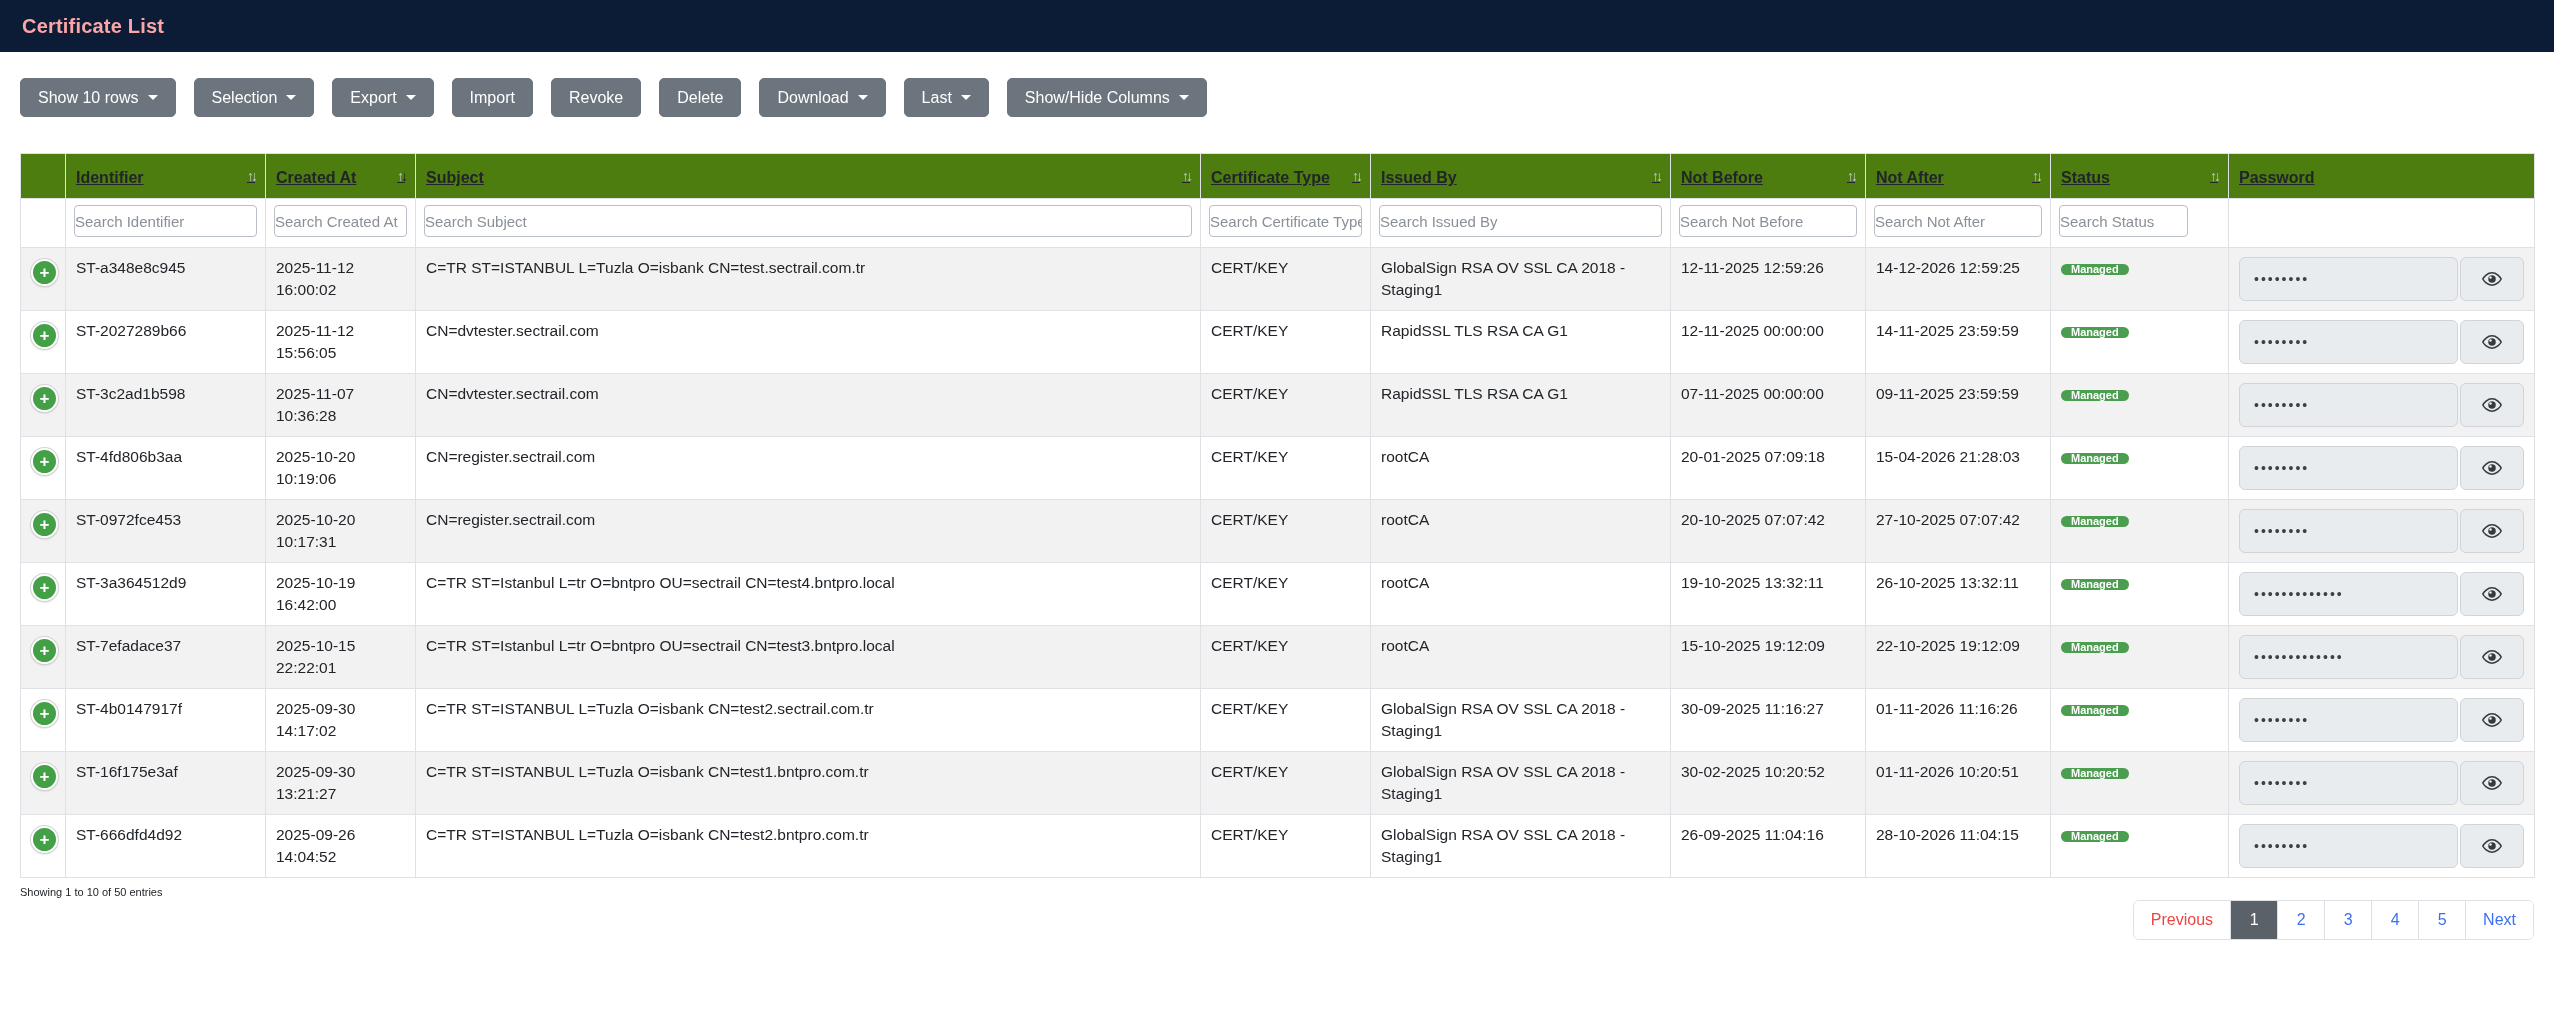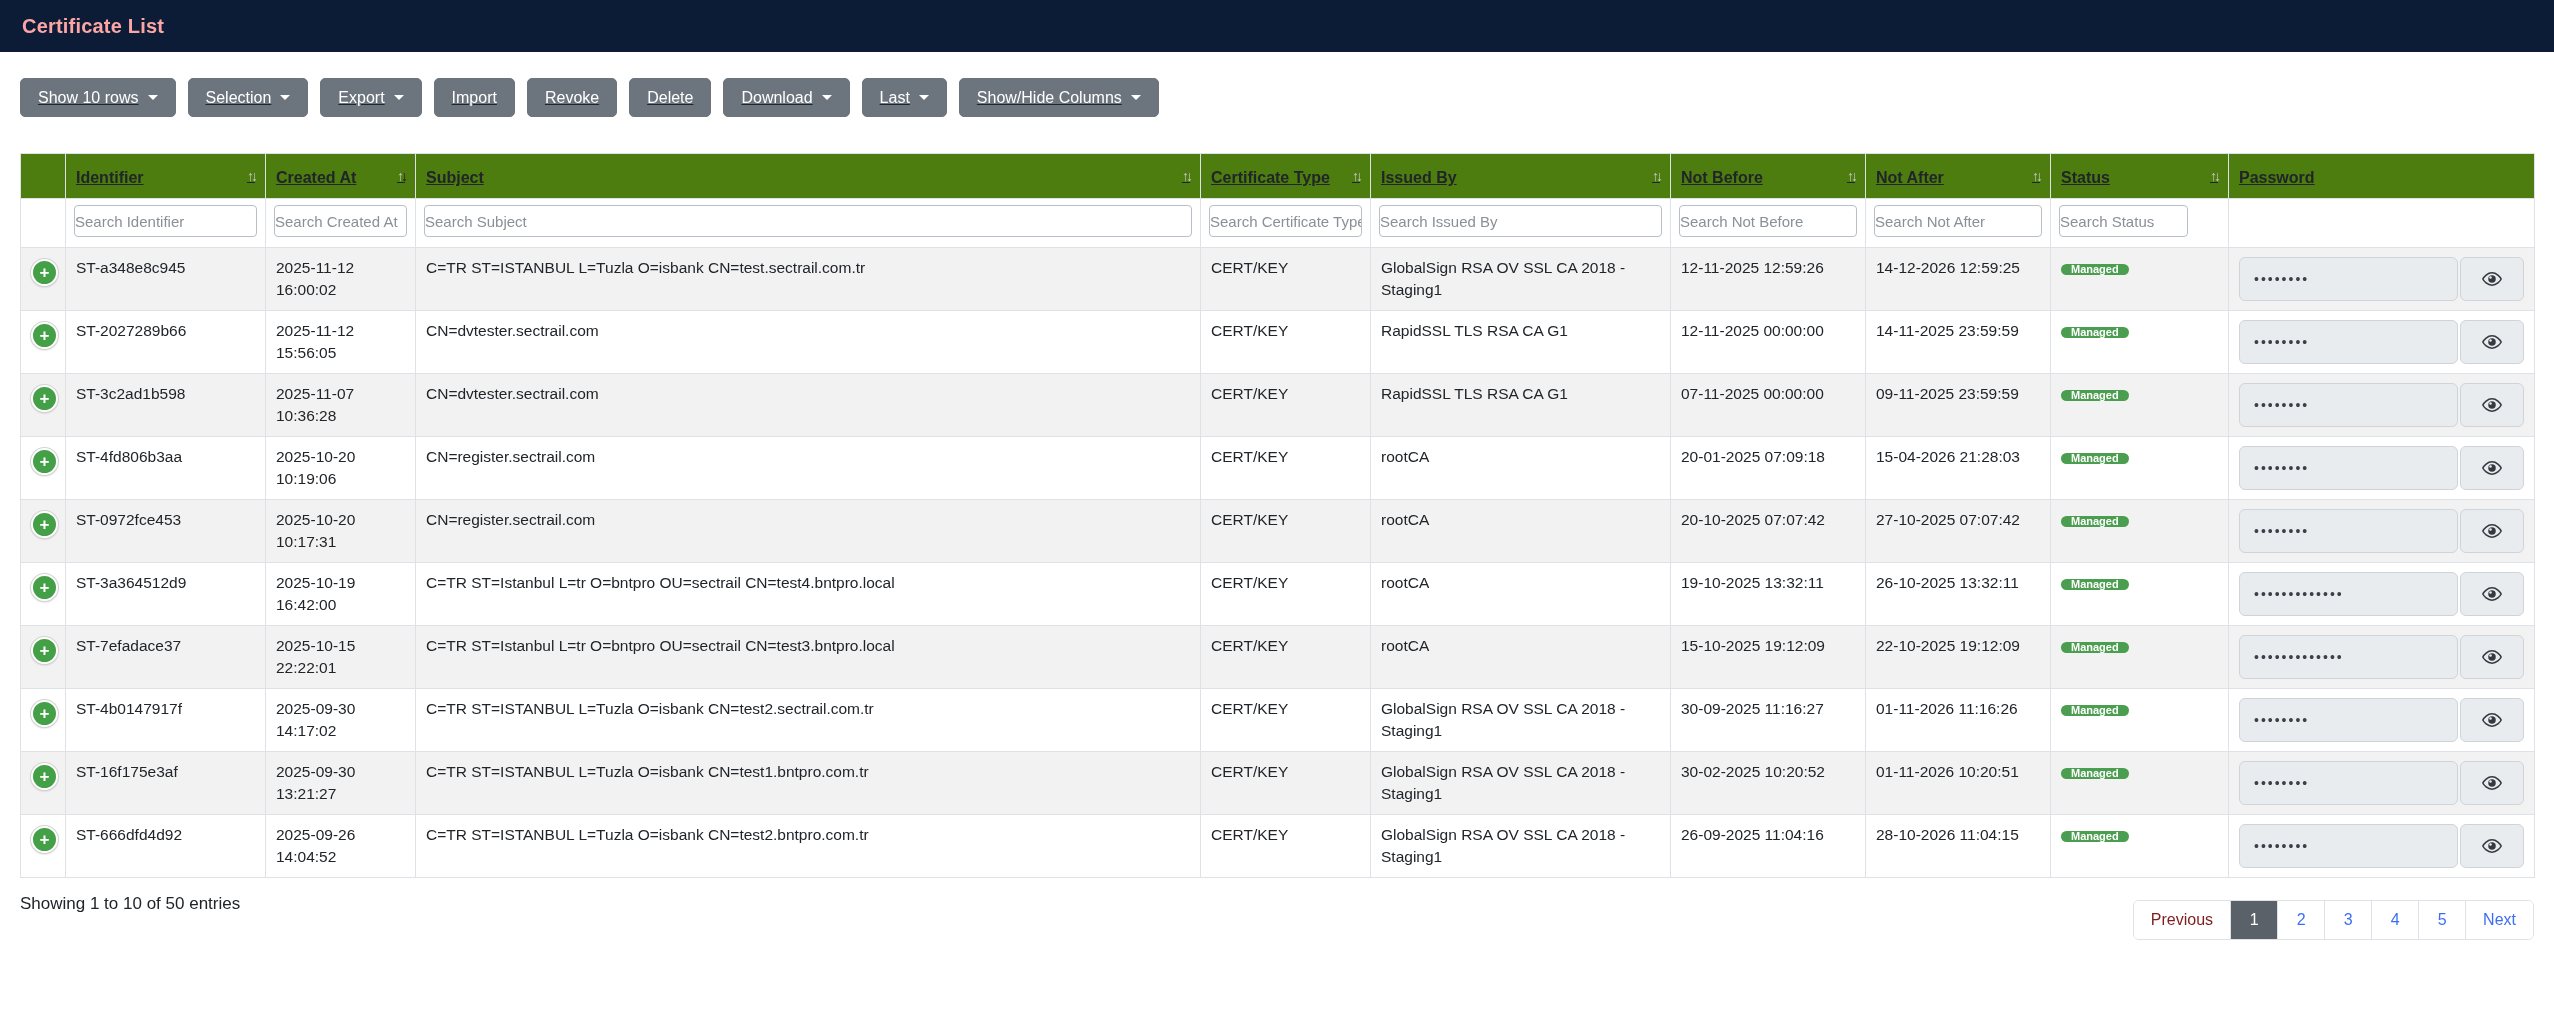--- a/index.html
+++ b/index.html
@@ -12,21 +12,21 @@
   html,body{margin:0;padding:0;}
   body{
     width:2554px; min-height:1012px; background:#fff; color:var(--text);
     font-family:"Liberation Sans","DejaVu Sans",sans-serif; font-size:15.5px;
   }
   
   .appbar{height:52px;background:var(--header-bg);display:flex;align-items:center;padding:0 22px;}
   .appbar h1{color:#fca5a5;font-size:20px;font-weight:bold;margin:0;letter-spacing:.2px;}
   
   .content{padding:0 20px;}
-  .toolbar{display:flex;gap:12px;margin:26px 0 36px;text-decoration:underline;}
+  .toolbar{display:flex;gap:18px;margin:26px 0 36px;}
   .tb-btn{
     background:var(--btn-bg);border:1px solid var(--btn-bg-border);color:#fff;
     font-family:inherit;font-size:16px;padding:9px 17px;border-radius:5px;cursor:pointer;
     display:inline-flex;align-items:center;line-height:1.2;white-space:nowrap;
   }
   .caret{display:inline-block;width:0;height:0;margin-left:9px;vertical-align:middle;
     border-left:5px solid transparent;border-right:5px solid transparent;border-top:5px solid #fff;}
   
   table.ct{border-collapse:collapse;table-layout:fixed;width:2514px;border:1px solid var(--border);}
   table.ct th,table.ct td{border:1px solid var(--border);vertical-align:top;text-align:left;}
@@ -62,30 +62,30 @@
     flex:1;min-width:0;height:44px;background:var(--field-bg);border:1px solid #ced4da;
     border-radius:6px;padding:0 14px;font-family:inherit;font-size:14px;letter-spacing:2px;
     color:#3a4148;
   }
   .eye-btn{
     width:64px;height:44px;background:var(--field-bg);border:1px solid #ced4da;border-radius:6px;
     display:flex;align-items:center;justify-content:center;cursor:pointer;padding:0;
   }
   
   .footer{display:flex;justify-content:space-between;align-items:flex-start;padding:0 20px;}
-  .showing{margin-top:16px;font-size:17px;}
+  .showing{margin-top:8px;font-size:11px;}
   .pagination{display:flex;list-style:none;margin:22px 0 0;padding:0;border-radius:6px;overflow:hidden;
     border:1px solid var(--border);}
   .page-item{border-left:1px solid var(--border);}
   .page-item:first-child{border-left:none;}
   .page-link{
     display:block;padding:10px 17px;min-width:46px;text-align:center;font-size:16px;cursor:pointer;
     color:var(--link);background:#fff;text-decoration:none;font-family:inherit;border:none;
   }
-  .page-link.disabled{color:#7f1d1d;cursor:default;}
+  .page-link.disabled{color:#ef4444;cursor:default;}
   .page-link.active{background:var(--active-page);color:#fff;}
 </style>
 </head>
 <body>
 
 <header class="appbar">
   <h1>Certificate List</h1>
 </header>
 
 <div class="content">

